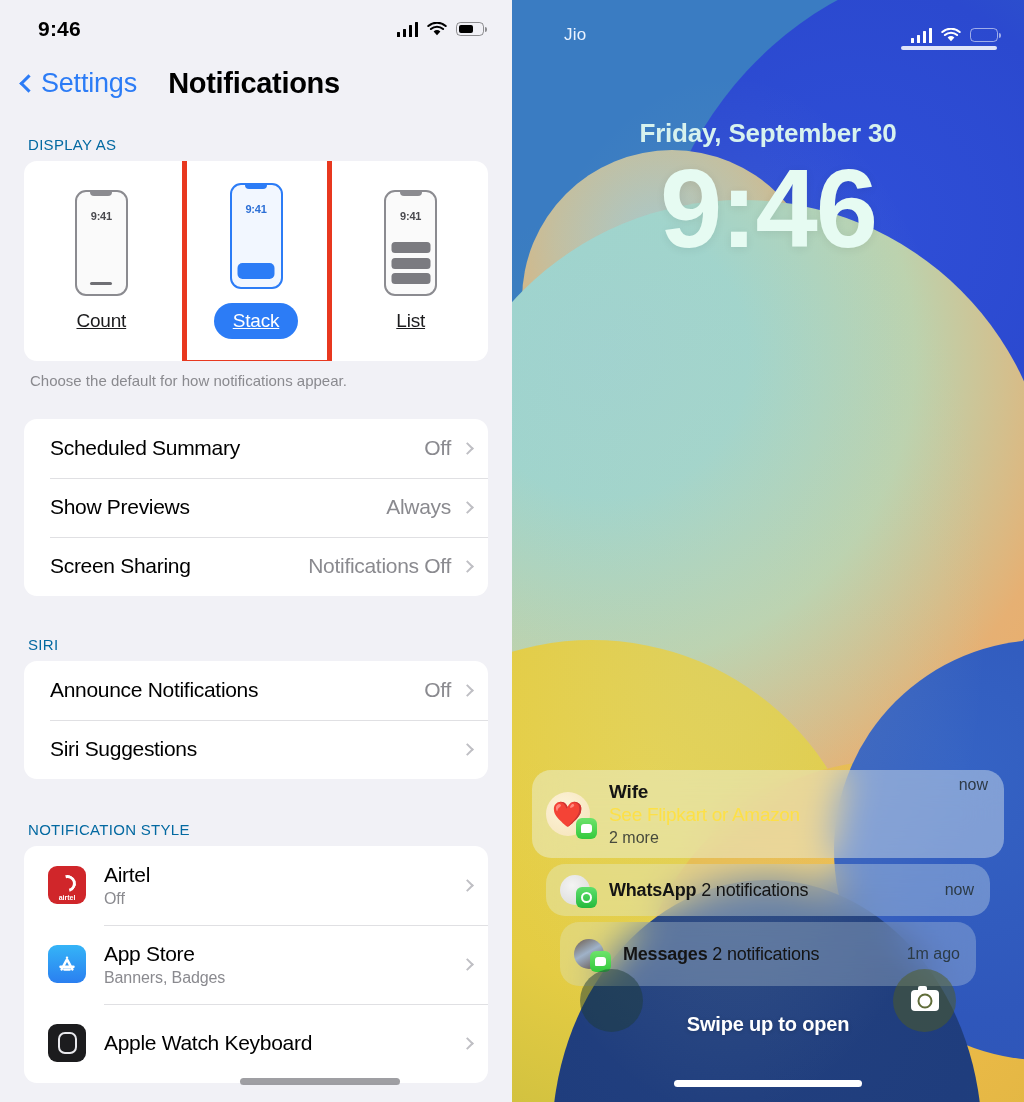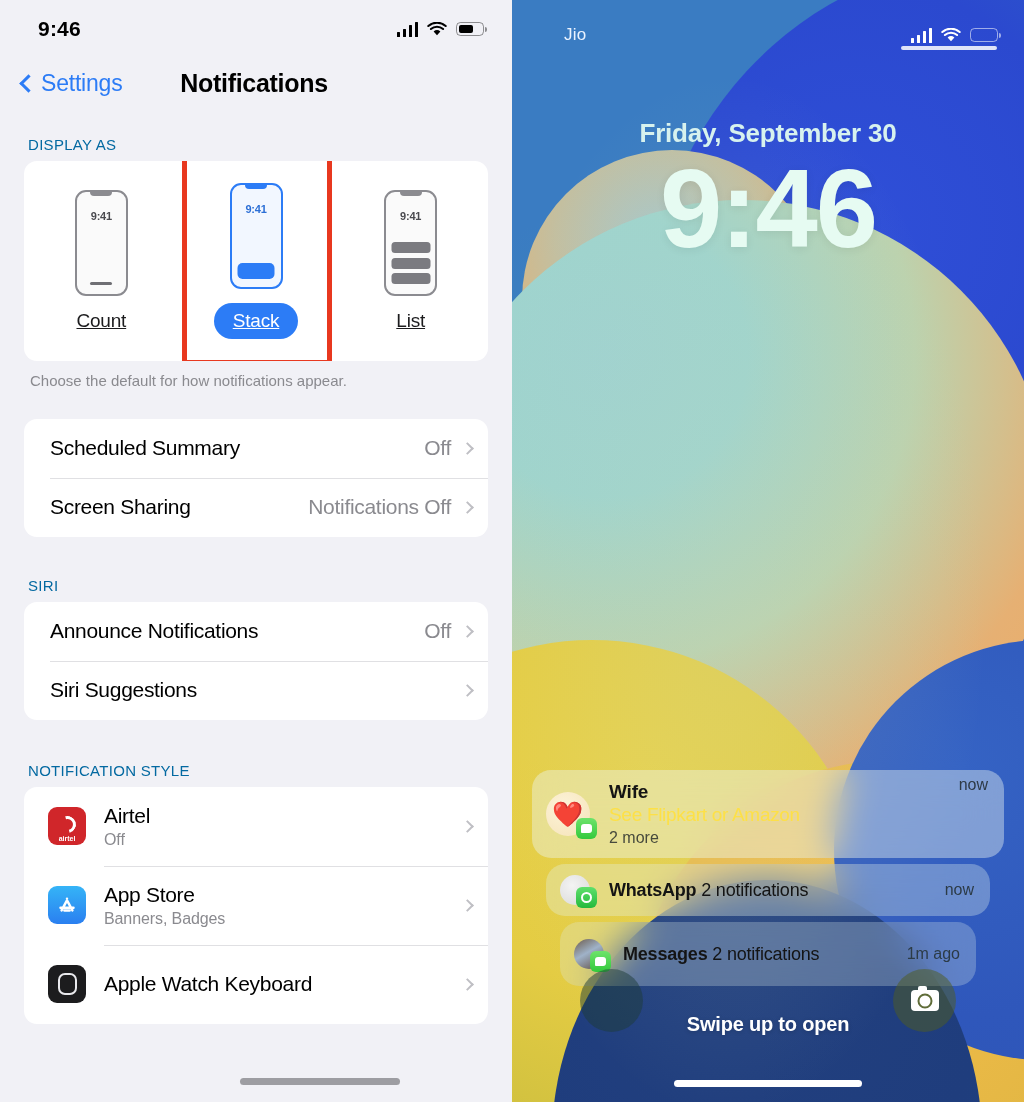--- a/index.html
+++ b/index.html
@@ -39,24 +39,24 @@
     content:""; position:absolute; right:-4px; top:4.2px;
     width:2.2px; height:5px; background:rgba(0,0,0,.42); border-radius:0 2px 2px 0;
   }
 
   .nav-bar { height:62px; display:flex; align-items:center; position:relative; padding:0 18px; }
   .back-btn { display:flex; align-items:center; gap:6px; cursor:pointer; }
   .chev-left {
     width:13px; height:13px; border-left:3.4px solid #2c7cf6;
     border-bottom:3.4px solid #2c7cf6; transform:rotate(45deg); margin-left:4px;
   }
-  .back-label { font-size:23px; color:#2c7cf6; letter-spacing:-.2px; }
+  .back-label { font-size:27px; color:#2c7cf6; letter-spacing:-.2px; }
   .nav-title {
     position:absolute; left:0; right:4px; text-align:center;
-    font-size:25px; font-weight:bold; color:#000; letter-spacing:-.3px;
+    font-size:29px; font-weight:bold; color:#000; letter-spacing:-.3px;
     pointer-events:none;
   }
 
   .group-header {
     font-size:15px; color:#0369a1; letter-spacing:.3px;
     padding:22px 0 8px 28px; text-transform:uppercase;
   }
   .group-footer { font-size:15px; color:#8a8a8f; padding:10px 28px 0 30px; line-height:1.3; }
 
   .card { background:#fff; border-radius:13px; margin:0 24px; overflow:hidden; }
@@ -368,20 +368,25 @@
     </div>
 
     <div class="group-footer">Choose the default for how notifications appear.</div>
 
     <div style="height:28px"></div>
 
     <div class="card">
       <div class="row">
         <span class="row-title">Scheduled Summary</span>
         <span class="row-value">Off</span>
+        <span class="chev-right"></span>
+      </div>
+      <div class="row">
+        <span class="row-title">Show Previews</span>
+        <span class="row-value">Always</span>
         <span class="chev-right"></span>
       </div>
       <div class="row">
         <span class="row-title">Screen Sharing</span>
         <span class="row-value">Notifications Off</span>
         <span class="chev-right"></span>
       </div>
     </div>
 
     <div class="group-header" style="padding-top:40px">SIRI</div>

